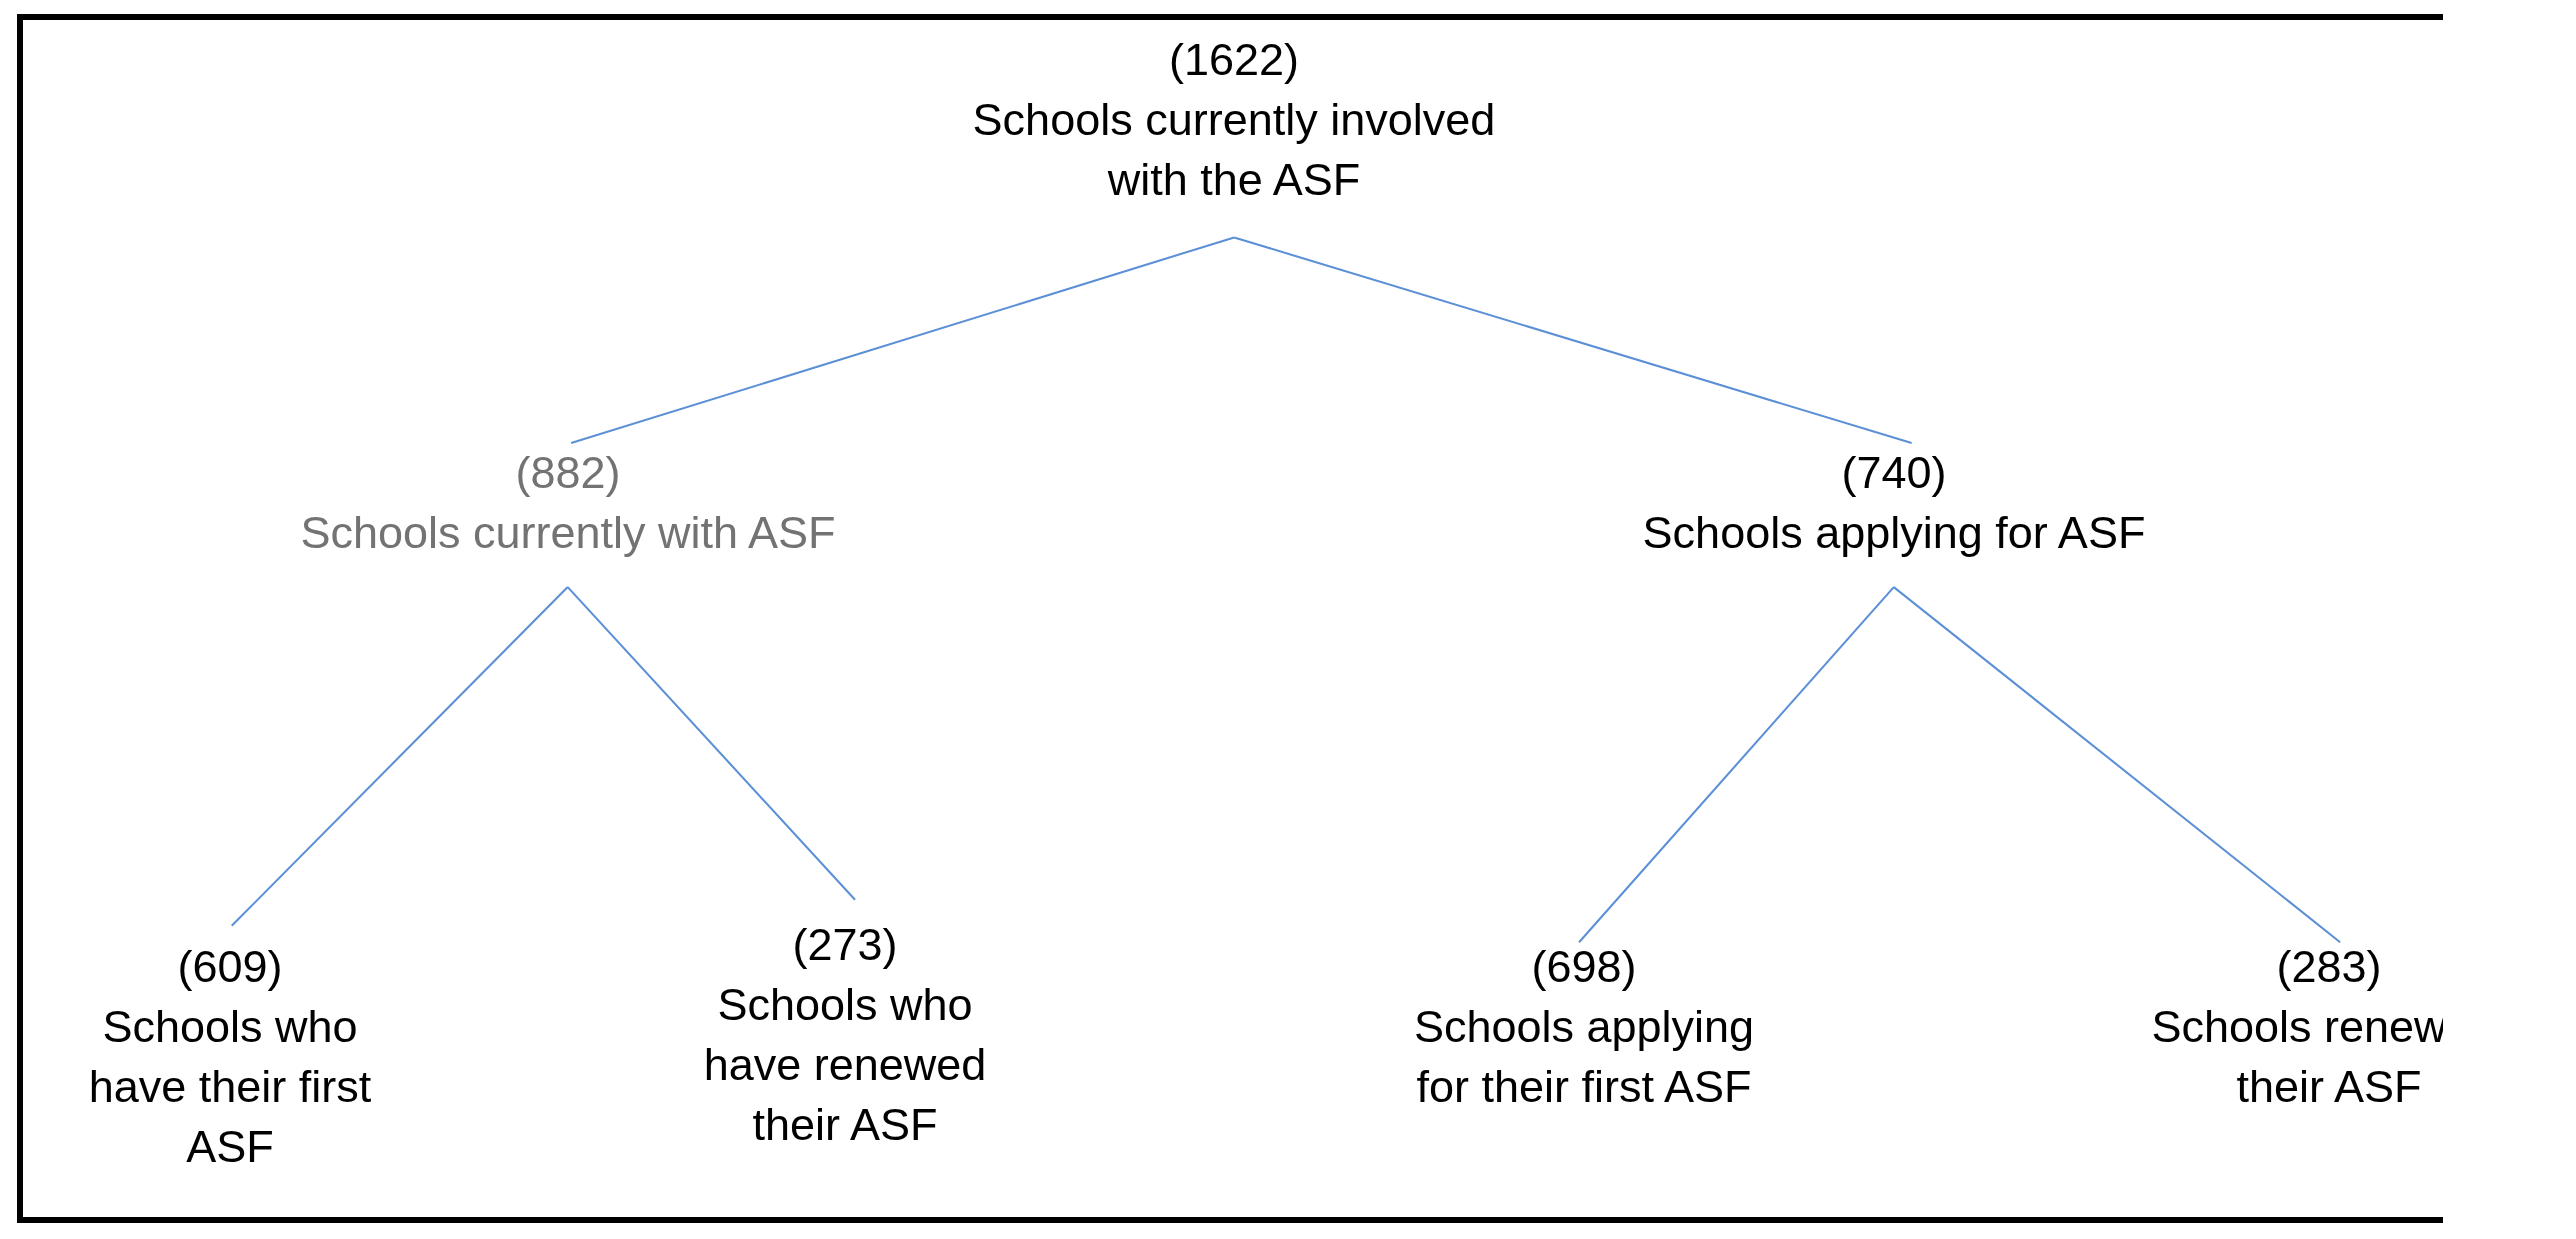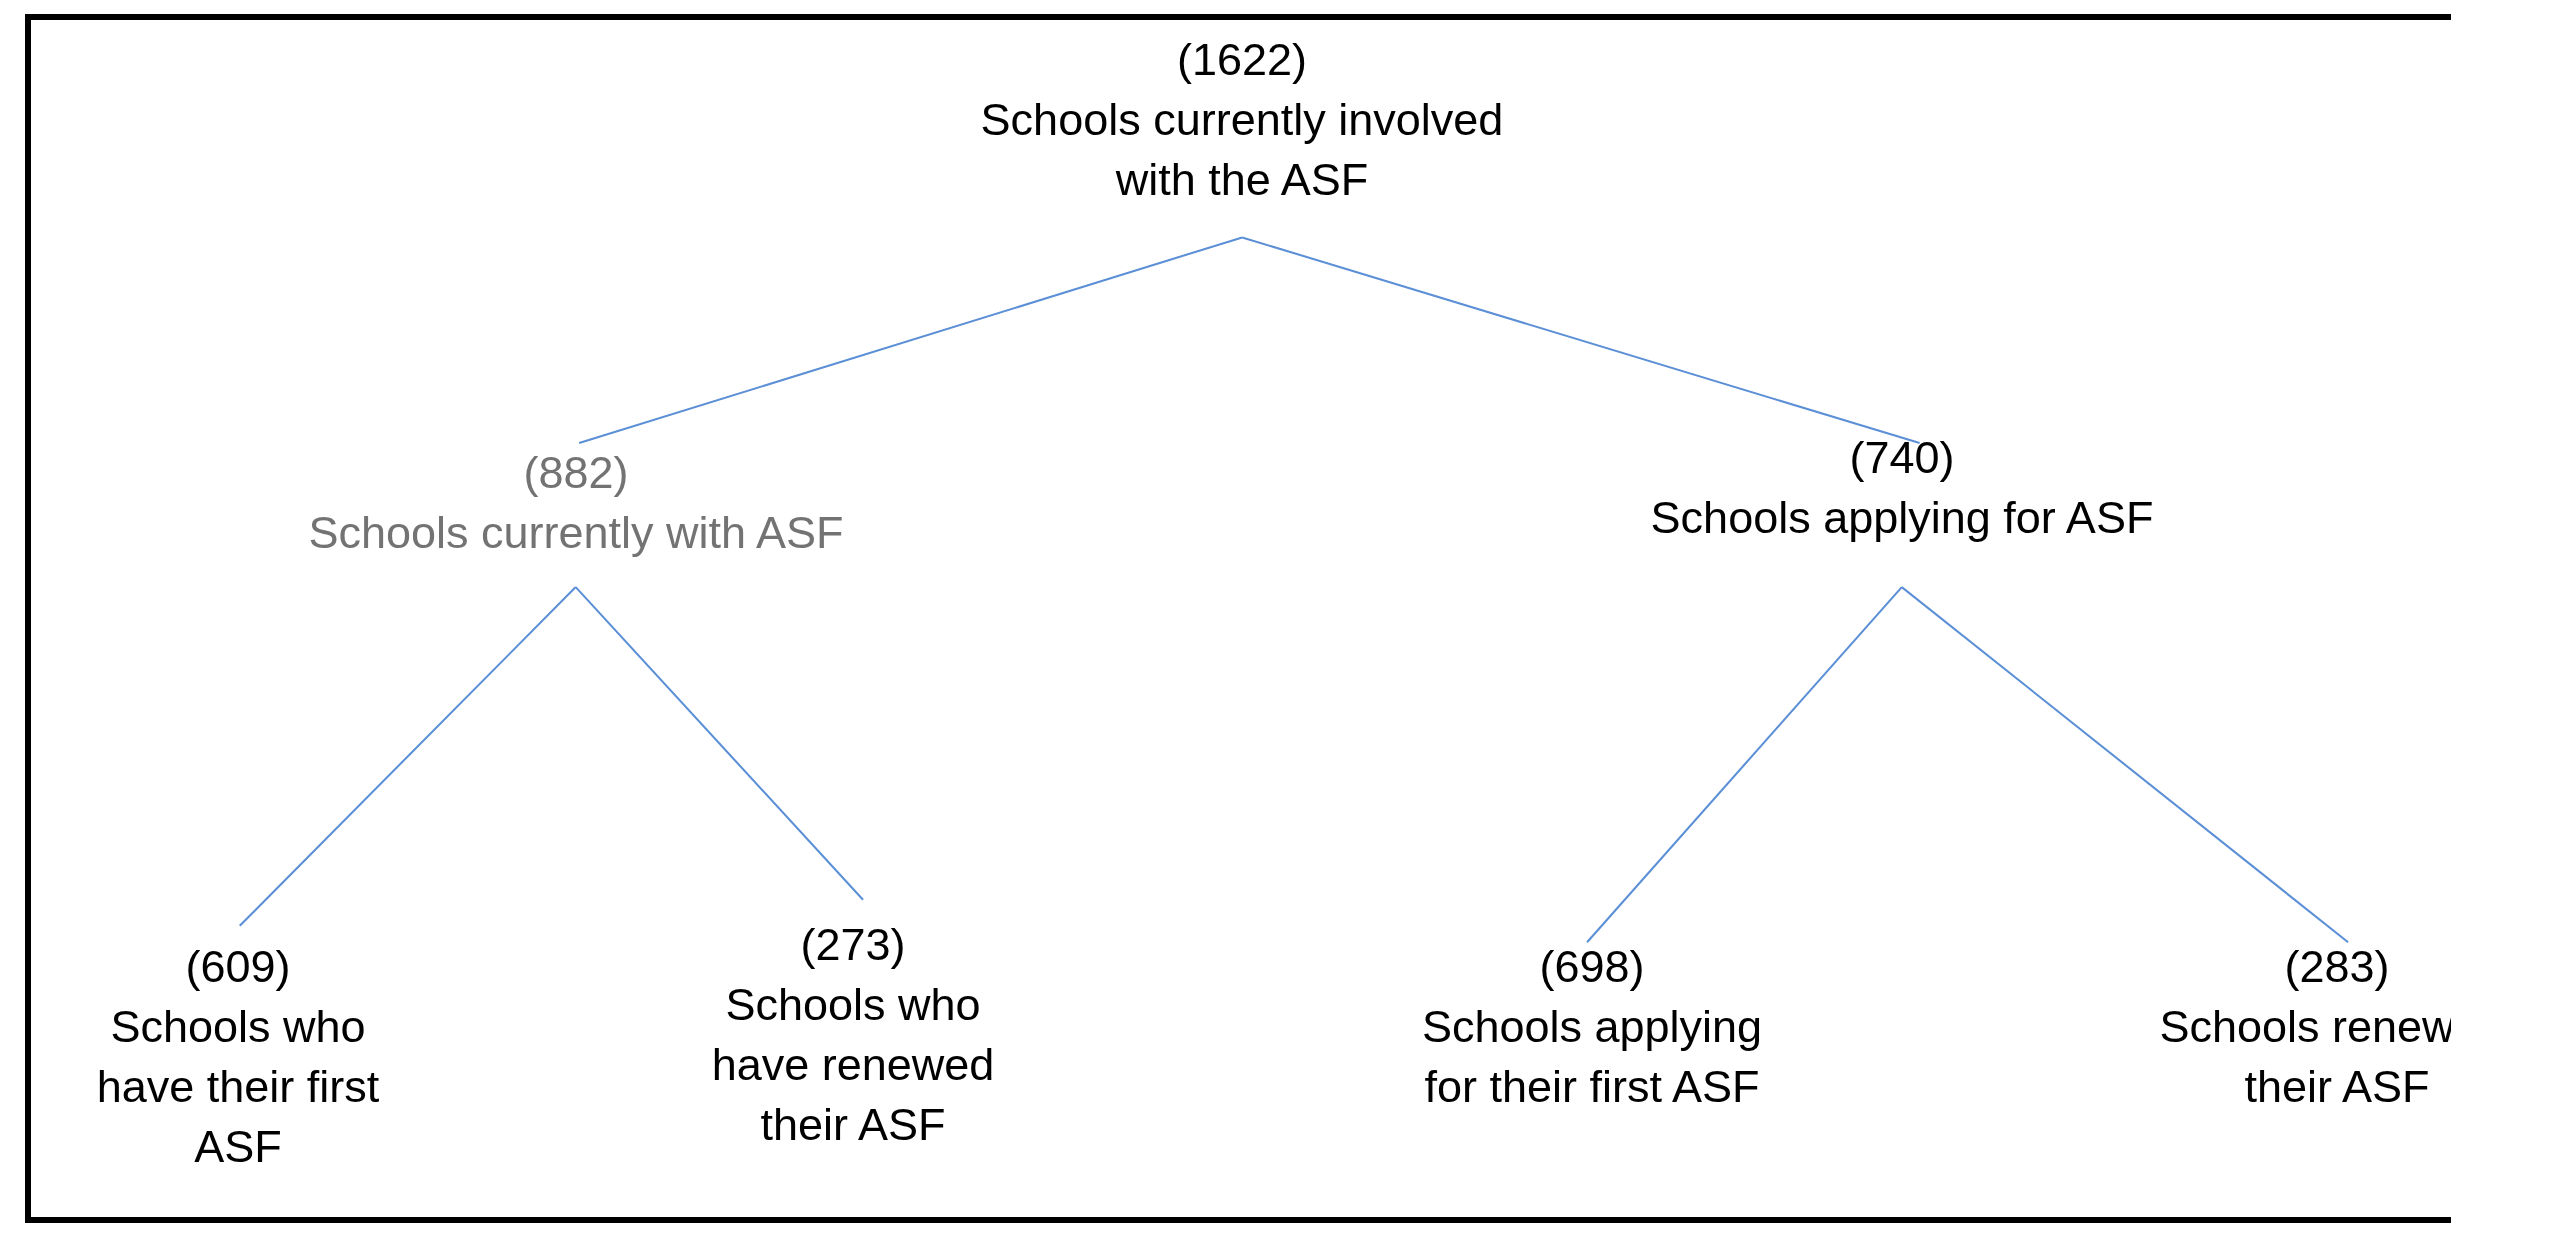--- a/index.html
+++ b/index.html
@@ -8,21 +8,20 @@
     background: #ffffff;
   }
   .canvas {
     position: relative;
     width: 2443px;
     height: 1240px;
     background: #ffffff;
     font-family: "Liberation Sans", "DejaVu Sans", sans-serif;
     color: #000000;
     overflow: hidden;
-    margin-left: 8px;
   }
   .frame {
     position: absolute;
     left: 17px;
     top: 14.4px;
     width: 2537px;
     height: 1209px;
     border: 6.2px solid #000000;
     box-sizing: border-box;
   }
@@ -64,21 +63,21 @@
     <line class="conn" x1="2762" y1="856" x2="3413" y2="1374" stroke="#5B8FD6"></line>
   </svg>
 
   <div class="node" style="left: 1234px; top: 30px; width: 823px; color: rgb(0, 0, 0);">(1622)
 Schools currently involved
 with the ASF</div>
 
   <div class="node" style="left: 568px; top: 443px; width: 754px; color: #737373;">(882)
 Schools currently with ASF</div>
 
-  <div class="node" style="left: 1894px; top: 428px; width: 754px; color: rgb(0, 0, 0);">(740)
+  <div class="node" style="left: 1894px; top: 443px; width: 754px; color: rgb(0, 0, 0);">(740)
 Schools applying for ASF</div>
 
   <div class="node" style="left: 230px; top: 937px; width: 480px; color: rgb(0, 0, 0);">(609)
 Schools who
 have their first
 ASF</div>
 
   <div class="node" style="left: 845px; top: 915px; width: 480px; color: rgb(0, 0, 0);">(273)
 Schools who
 have renewed

